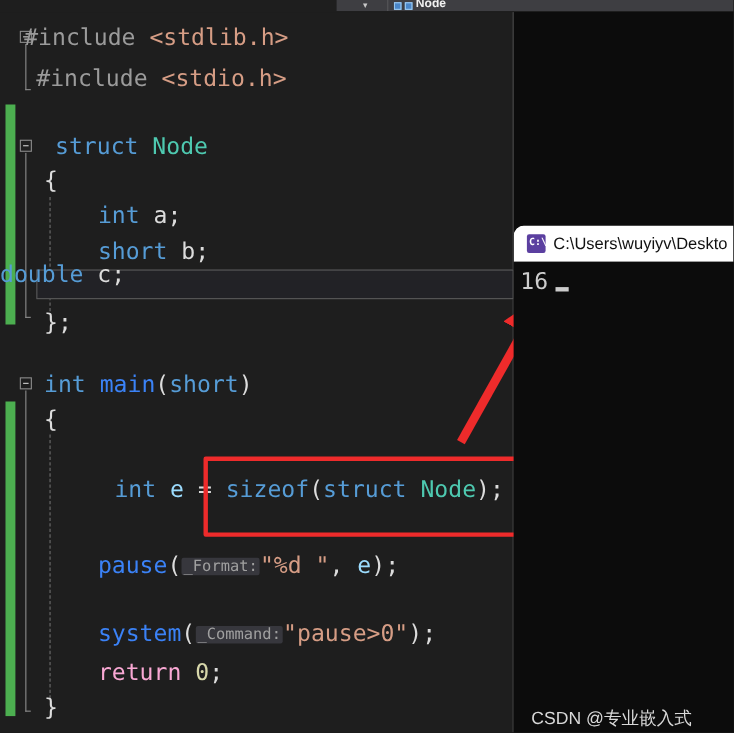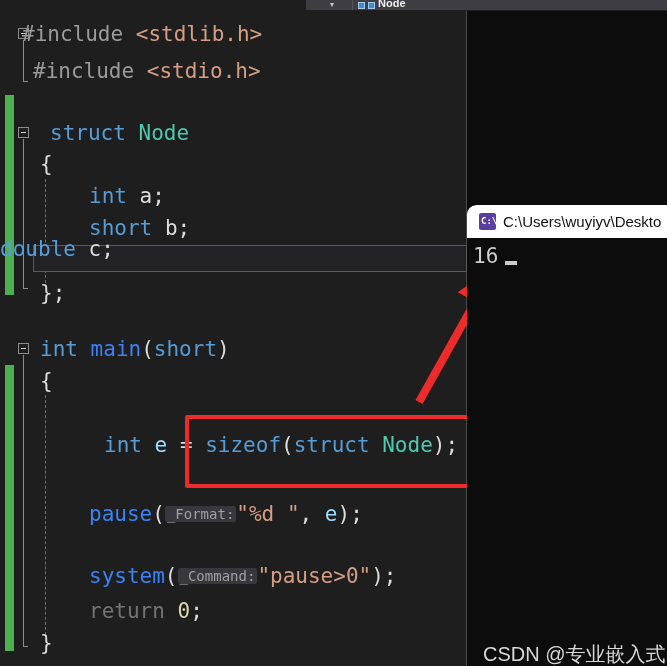--- a/index.html
+++ b/index.html
@@ -151,21 +151,21 @@
   }
 
   
   .t-pre      { color: #9b9b9b; }
   .t-str      { color: #d69d85; }
   .t-kw       { color: #569cd6; }
   .t-type     { color: #4ec9b0; }
   .t-fn       { color: #3b82f6; }
   .t-id       { color: #dcdcdc; }
   .t-punct    { color: #dcdcdc; }
-  .t-ctrl     { color: #737373; }
+  .t-ctrl     { color: #f9a8d4; }
   .t-num      { color: #d7d7aa; }
   .t-var      { color: #9cdcfe; }
 
   
   .hint {
     background: #37373d;
     color: #a0a0a0;
     font-size: 14px;
     padding: 0 2px;
     border-radius: 2px;
@@ -262,21 +262,21 @@
     left: 38px; top: 23px;
     width: 12px; height: 4px;
     background: #cccccc;
   }
 
   
   .watermark {
     position: absolute;
     left: 483px; top: 634px;
     color: #d8d8d8;
-    font-size: 20px;
+    font-size: 16px;
     line-height: 18px;
     font-family: "Liberation Sans", sans-serif;
     white-space: nowrap;
   }
 </style>
 </head>
 <body>
 
 <div class="screen">
 

